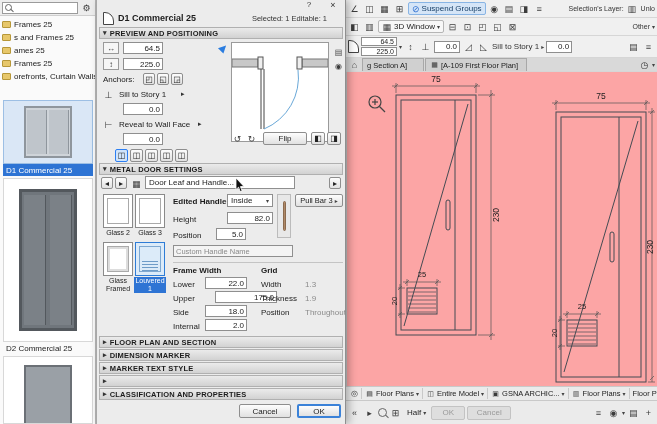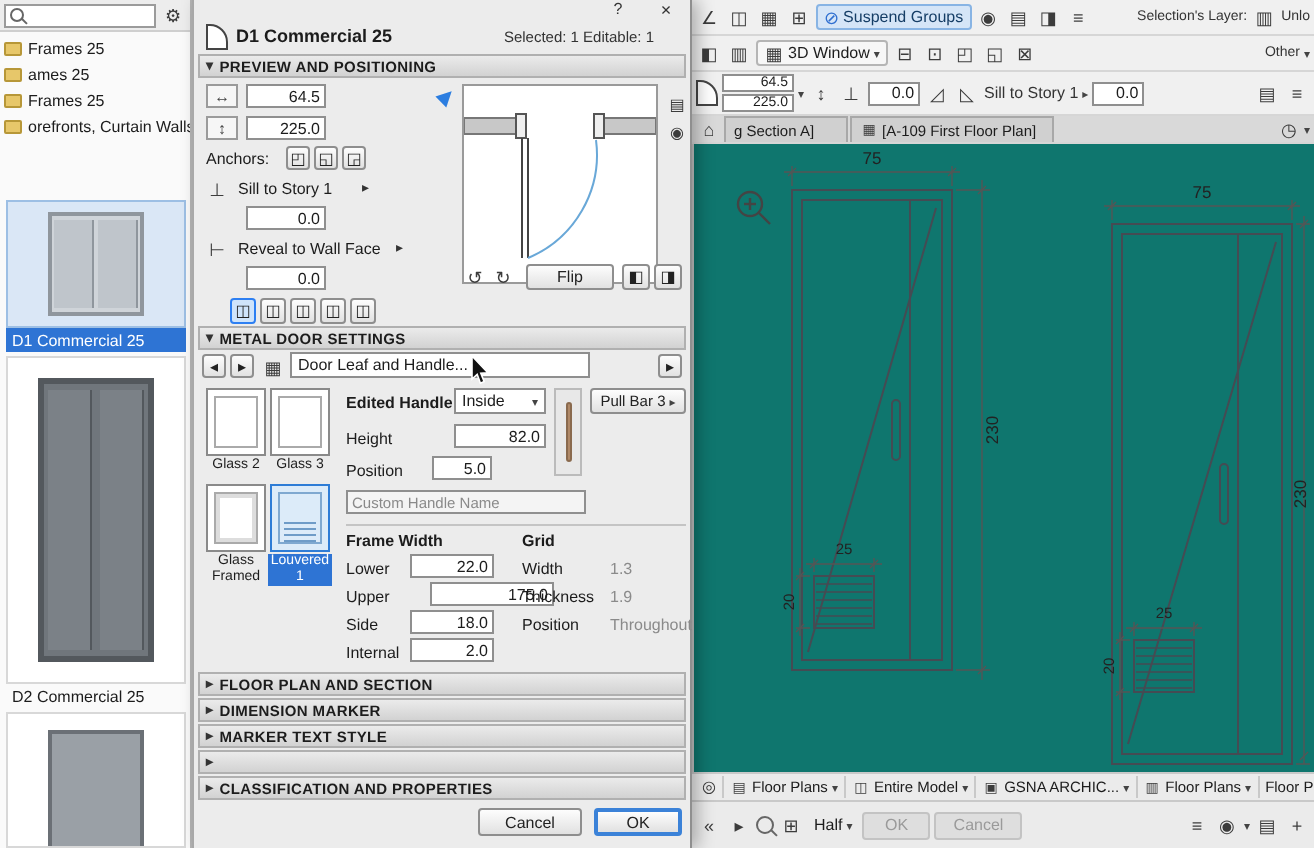--- a/index.html
+++ b/index.html
@@ -66,21 +66,21 @@
 .right-region{position:absolute;left:346px;top:0;width:311px;height:424px}
 .trow{position:absolute;left:0;right:0;display:flex;align-items:center;gap:2px;padding:0 2px;background:#f0f0f0;border-bottom:1px solid #d6d6d6;overflow:hidden}
 .chip{height:13px;display:flex;align-items:center;gap:2px;padding:0 3px;font-size:8px;white-space:nowrap}
 .chip.suspend{background:#d5e5f7;border:1px solid #88b4e4;border-radius:2px;color:#16ardcolor}
 .chip.suspend{color:#163e66}
 .caret{font-size:6px;color:#444}
 .stack2{display:flex;flex-direction:column;gap:1px}
 .stack2 .field{height:9px;width:36px;font-size:7px}
 .tab{height:13px;display:flex;align-items:center;gap:2px;padding:0 4px;border:1px solid #a8a8a8;border-bottom:none;background:#d0d0d0;font-size:7.5px;white-space:nowrap;overflow:hidden;flex:0 0 auto}
 .tab.active{background:#fff}
-.canvas{position:absolute;top:72px;left:0;width:311px;height:314px;background:#0f766e;border-left:1px solid #c5c5c5}
+.canvas{position:absolute;top:72px;left:0;width:311px;height:314px;background:#fca5a5;border-left:1px solid #c5c5c5}
 .rowD{background:#d9d9d9}
 .rowE,.rowF{background:#ebebeb;border-top:1px solid #c9c9c9;border-bottom:none}
 .sep{width:1px;height:11px;background:#c9c9c9;flex:0 0 auto}
 .smalltext{font-size:7px;color:#333;white-space:nowrap}
 </style>
 </head>
 <body>
 
 <div id="app">
 
@@ -88,20 +88,24 @@
     <div class="lp-top">
       <div class="search-box">
         <span class="mag-icon"></span>
       </div>
       <span class="ticon">⚙</span>
     </div>
     <div class="tree">
       <div class="tree-row">
           <span class="folder-glyph"></span>
           <span>Frames 25</span>
+        </div>
+      <div class="tree-row">
+          <span class="folder-glyph"></span>
+          <span>s and Frames 25</span>
         </div>
       <div class="tree-row">
           <span class="folder-glyph"></span>
           <span>ames 25</span>
         </div>
       <div class="tree-row">
           <span class="folder-glyph"></span>
           <span>Frames 25</span>
         </div>
       <div class="tree-row">

